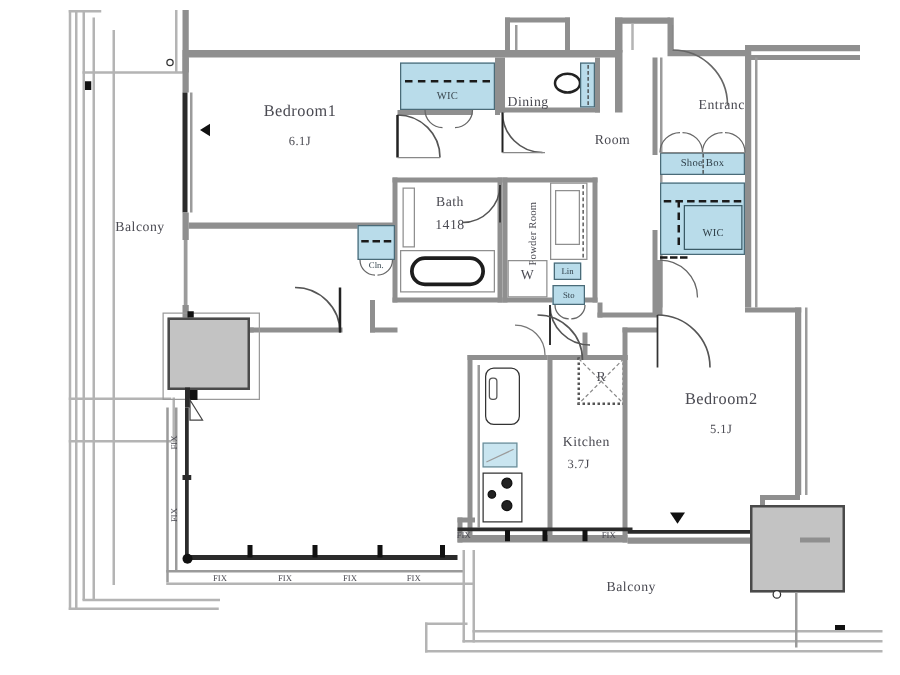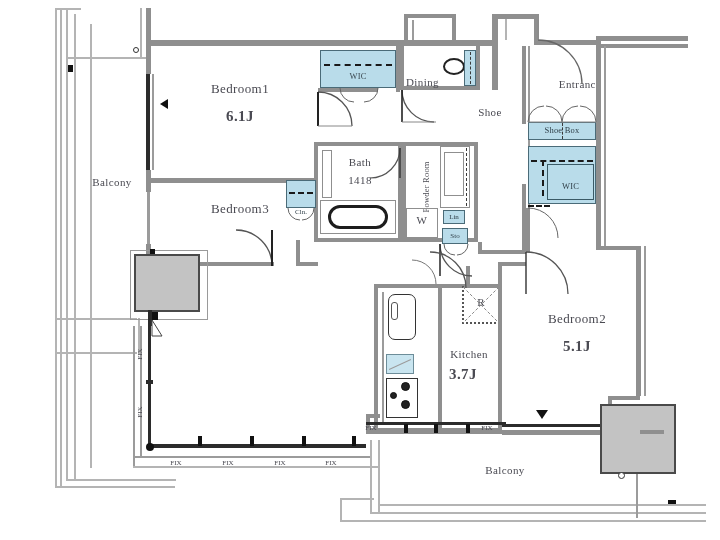--- a/index.html
+++ b/index.html
@@ -24,21 +24,21 @@
   .label{
     position:absolute;
     color:#4a4a52;
     font-family:"Liberation Serif", serif;
     text-align:center;
     white-space:nowrap;
     letter-spacing:.4px;
     line-height:1.15;
   }
   .lbl-room{font-size:13px;}
-  .lbl-area{font-size:15px;font-weight:bold;}
+  .lbl-area{font-size:10px;}
   .lbl-sm{font-size:11px;}
   .lbl-xs{font-size:8.5px;letter-spacing:.2px;}
   .lbl-tiny{font-size:7px;letter-spacing:0;}
   .rot90{transform-origin:center center;transform:rotate(-90deg);}
   .blue{
     position:absolute;
     background:#b9dcea;
     border:1px solid #4a6b78;
     box-sizing:border-box;
   }
@@ -174,21 +174,21 @@
   <div class="wall" style="left:396px;top:46px;width:4px;height:46px;"></div>
 
   <div class="wall" style="left:400px;top:46px;width:4px;height:44px;"></div>
   <div class="wall" style="left:400px;top:86px;width:80px;height:4px;"></div>
   <div class="wall" style="left:476px;top:46px;width:4px;height:44px;"></div>
   <div class="label lbl-sm" style="left:406px;top:76px;width:50px;text-align:left;">Dining</div>
   <div class="oval" style="left:443px;top:58px;width:22px;height:17px;"></div>
   <div class="blue" style="left:464px;top:50px;width:12px;height:36px;"></div>
   <div class="dot-v" style="left:470px;top:52px;height:32px;"></div>
 
-  <div class="label lbl-sm" style="left:460px;top:106px;width:60px;">Shoe</div>
+  <div class="label lbl-sm" style="left:460px;top:106px;width:60px;">Room</div>
 
   <div class="wall" style="left:522px;top:46px;width:4px;height:78px;"></div>
   <div class="hair" style="left:528px;top:46px;width:1.5px;height:200px;"></div>
   <div class="wall" style="left:522px;top:184px;width:4px;height:68px;"></div>
 
   <div class="label lbl-sm" style="left:540px;top:78px;width:80px;">Entrance</div>
   <div class="wall" style="left:596px;top:46px;width:5px;height:200px;"></div>
   <div class="hair" style="left:604px;top:46px;width:1.5px;height:200px;"></div>
 
   <div class="blue" style="left:528px;top:122px;width:68px;height:18px;"></div>
@@ -226,21 +226,20 @@
   <div class="outline" style="left:440px;top:146px;width:30px;height:62px;"></div>
   <div class="outline" style="left:444px;top:152px;width:20px;height:44px;"></div>
   <div class="dot-v" style="left:466px;top:148px;height:58px;"></div>
 
   <div class="blue" style="left:443px;top:210px;width:22px;height:14px;"></div>
   <div class="label lbl-tiny" style="left:443px;top:213px;width:22px;color:#2f3f48;">Lin</div>
 
   <div class="blue" style="left:442px;top:228px;width:26px;height:16px;"></div>
   <div class="label lbl-tiny" style="left:442px;top:232px;width:26px;color:#2f3f48;">Sto</div>
 
-  <div class="label lbl-room" style="left:170px;top:202px;width:140px;">Bedroom3</div>
 
   <div class="blue" style="left:286px;top:180px;width:30px;height:28px;"></div>
   <div class="dash-h" style="left:289px;top:192px;width:24px;"></div>
   <div class="label lbl-tiny" style="left:286px;top:196px;width:30px;color:#2f3f48;margin-top:12px;">Cln.</div>
 
   <div class="wall" style="left:151px;top:262px;width:52px;height:4px;"></div>
   <div class="wall" style="left:200px;top:262px;width:74px;height:4px;"></div>
   <div class="wall" style="left:296px;top:240px;width:4px;height:26px;"></div>
   <div class="wall" style="left:296px;top:262px;width:22px;height:4px;"></div>
 

